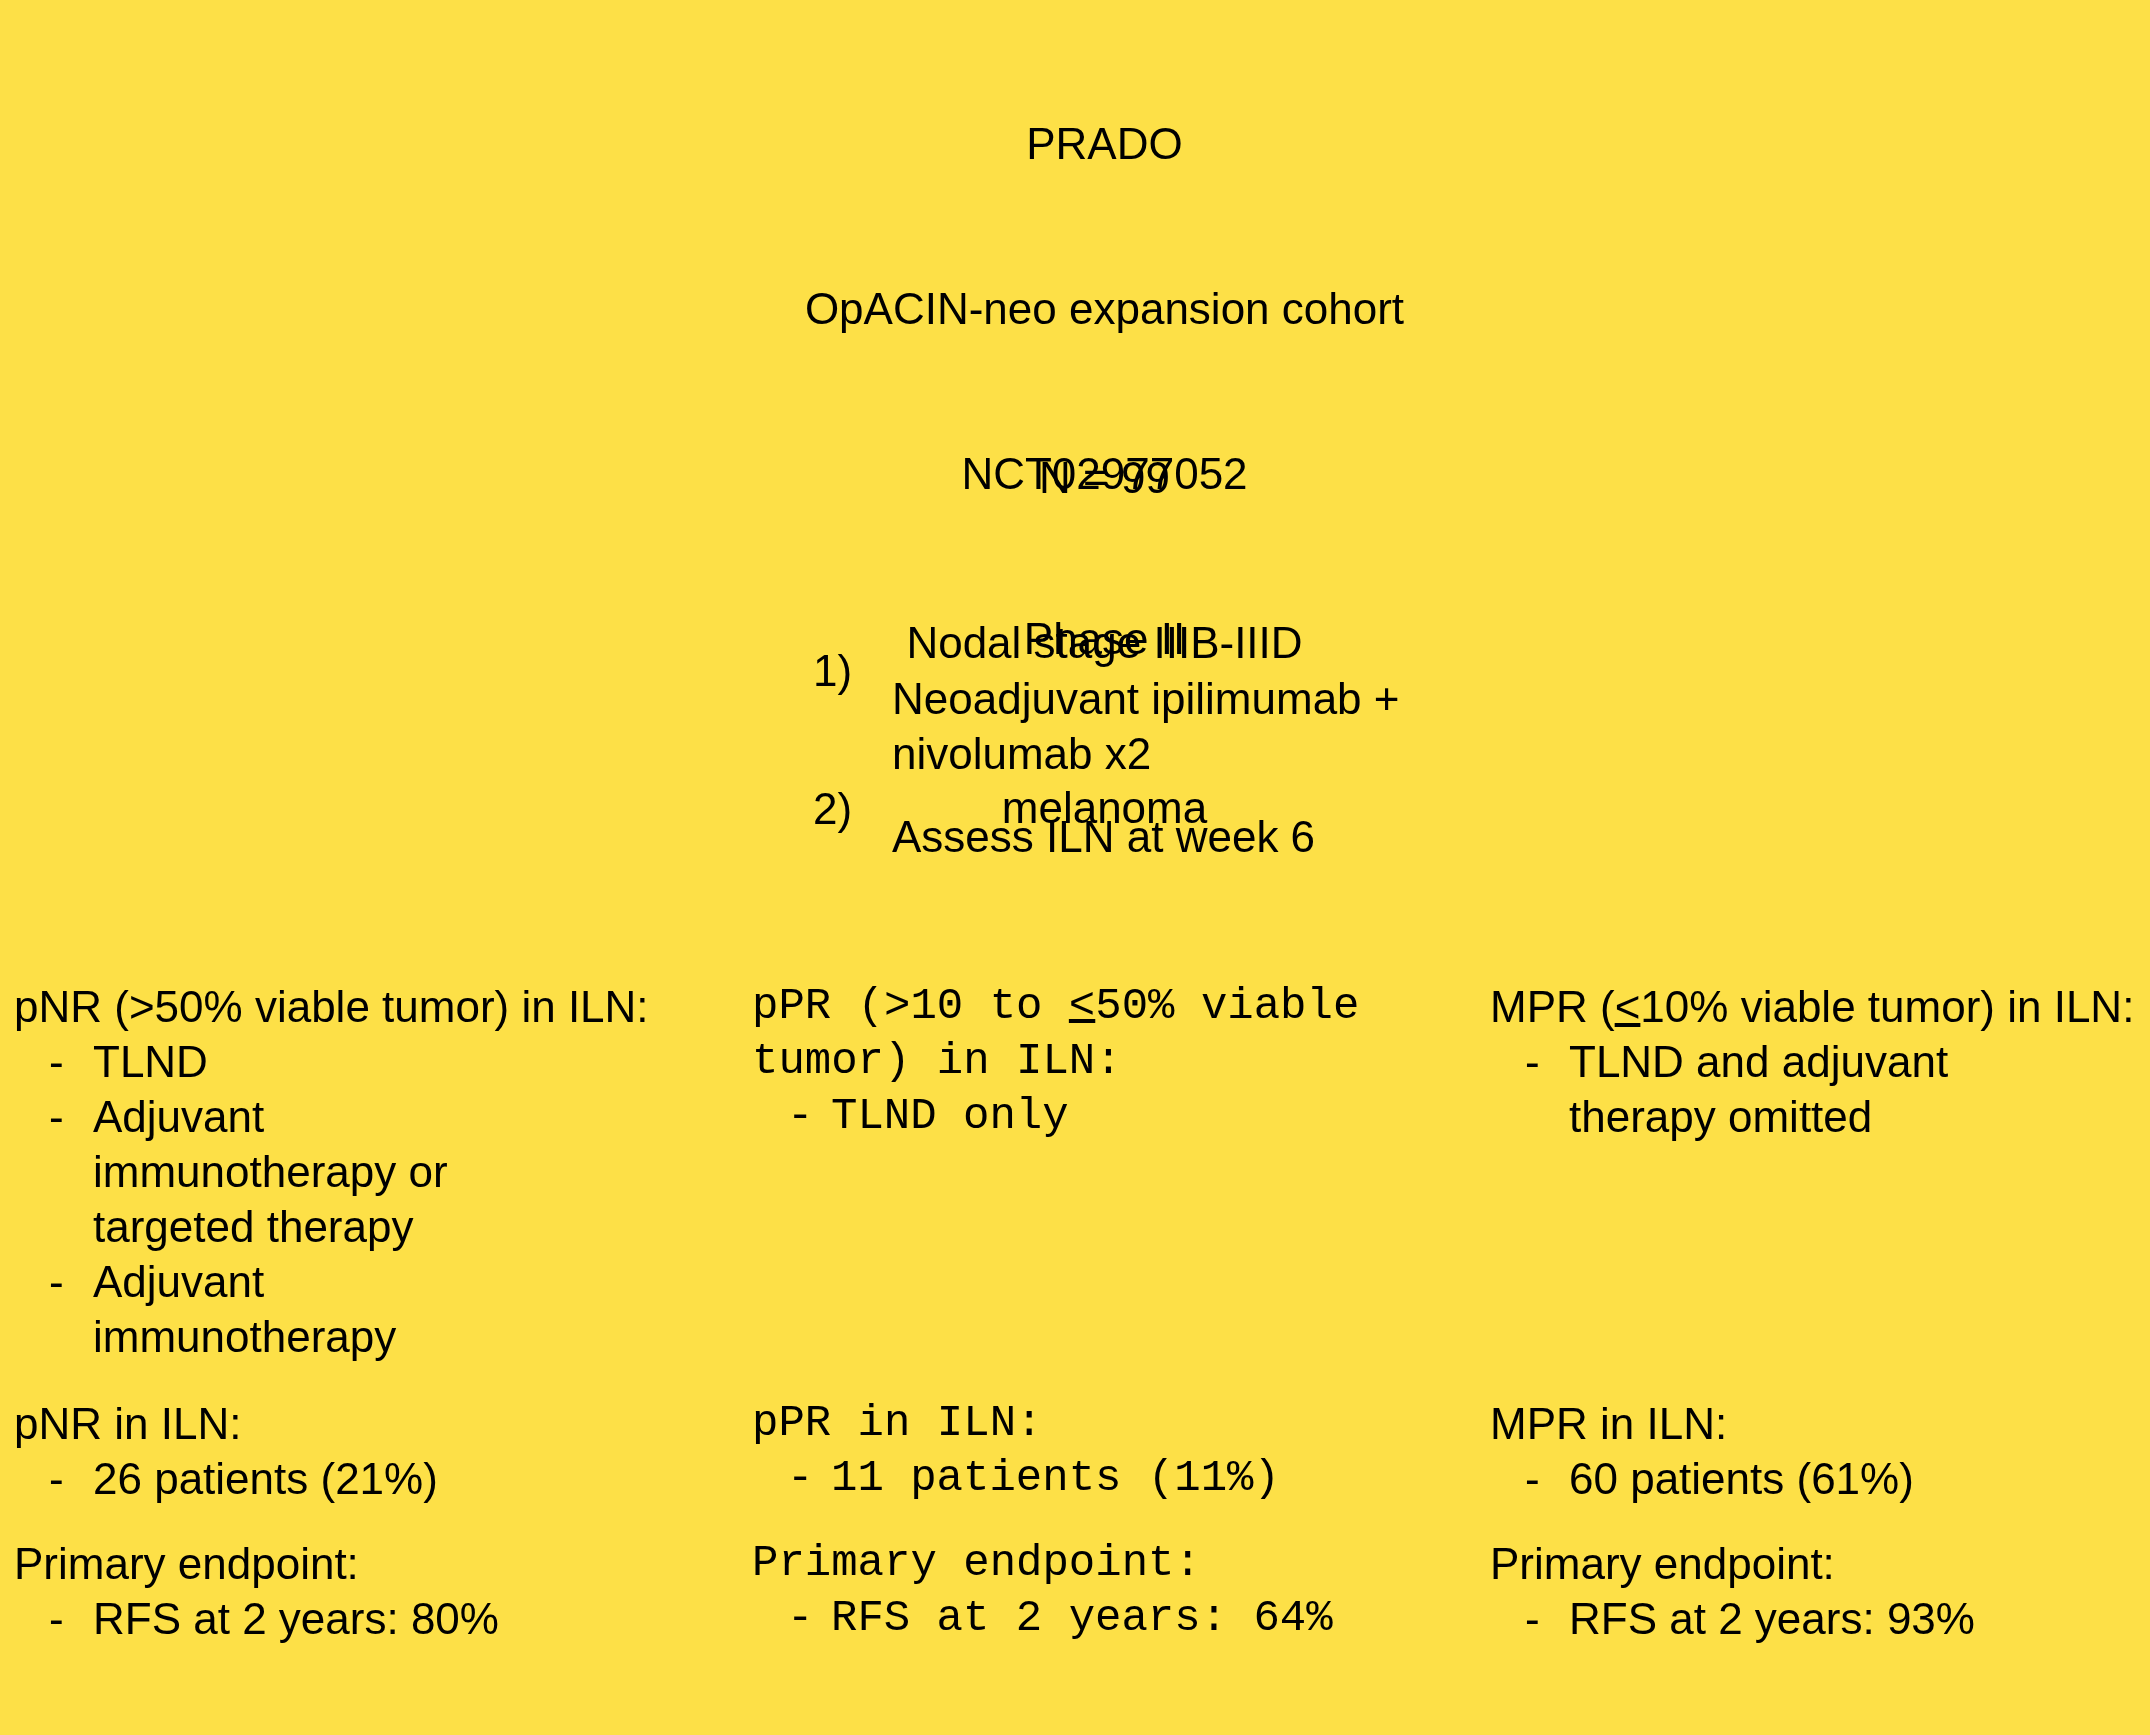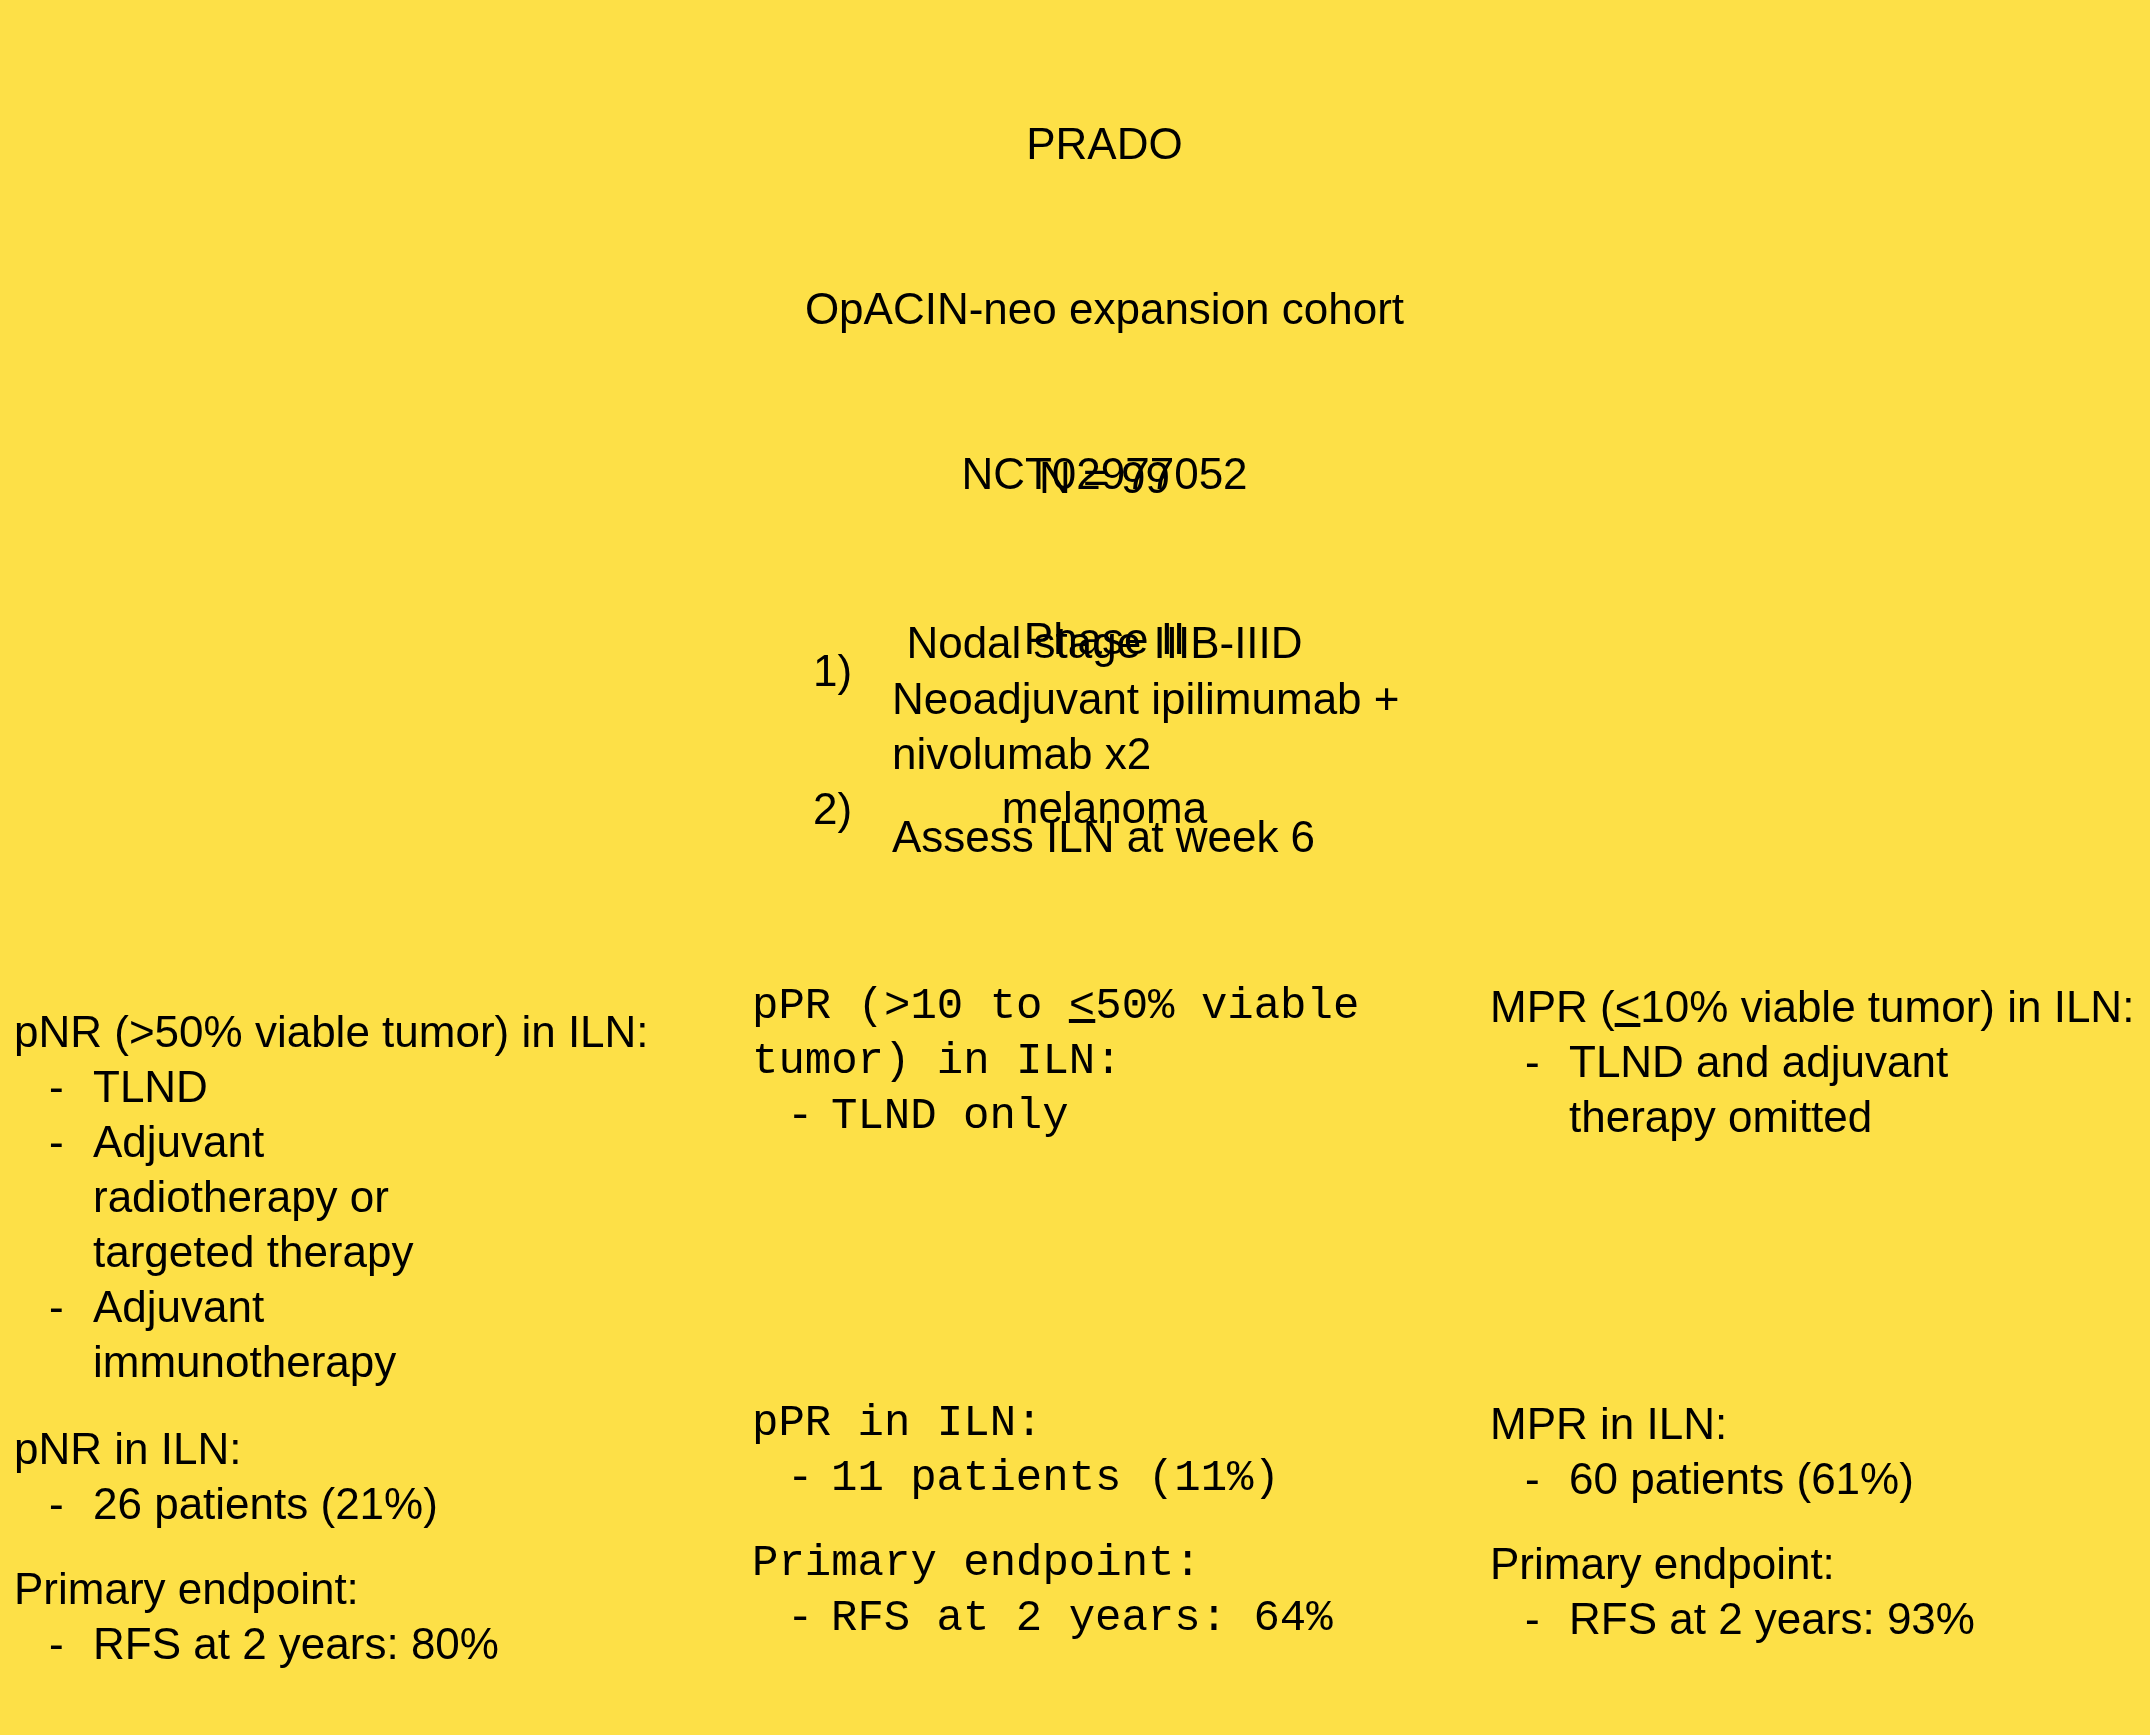--- a/index.html
+++ b/index.html
@@ -69,21 +69,21 @@
     white-space: normal;
     margin-top: 28px;
   }
 
   
   .col {
     position: absolute;
     font-size: 44px;
     line-height: 55px;
   }
-  .col-1 { left: 14px;   width: 729px; margin-top: 25px; }
+  .col-1 { left: 14px;   width: 729px; }
   .col-2 { left: 752px; width: 729px; font-family: Liberation Mono, monospace; }
   .col-3 { left: 1490px; width: 662px;  }
 
   .row-criteria  { top: 979px; }
   .row-counts    { top: 1396px; }
   .row-endpoint  { top: 1536px; }
 
   .col-title {
     white-space: normal;
     margin: 0;
@@ -155,21 +155,21 @@
 
   <div class="col col-1 row-criteria">
     <div class="col-title">pNR (&gt;50% viable tumor) in ILN:</div>
     <ul class="bullets">
       <li>
         <span class="bullet-dash">-</span>
         <span class="bullet-text">TLND</span>
       </li>
       <li>
         <span class="bullet-dash">-</span>
-        <span class="bullet-text">Adjuvant radiotherapy or targeted therapy</span>
+        <span class="bullet-text">Adjuvant immunotherapy or targeted therapy</span>
       </li>
       <li>
         <span class="bullet-dash">-</span>
         <span class="bullet-text">Adjuvant immunotherapy</span>
       </li>
     </ul>
   </div>
 
   <div class="col col-2 row-criteria">
     <div class="col-title"><span>pPR (&gt;10 to </span><span class="leq">&lt;</span><span>50% viable tumor) in ILN:</span></div>

